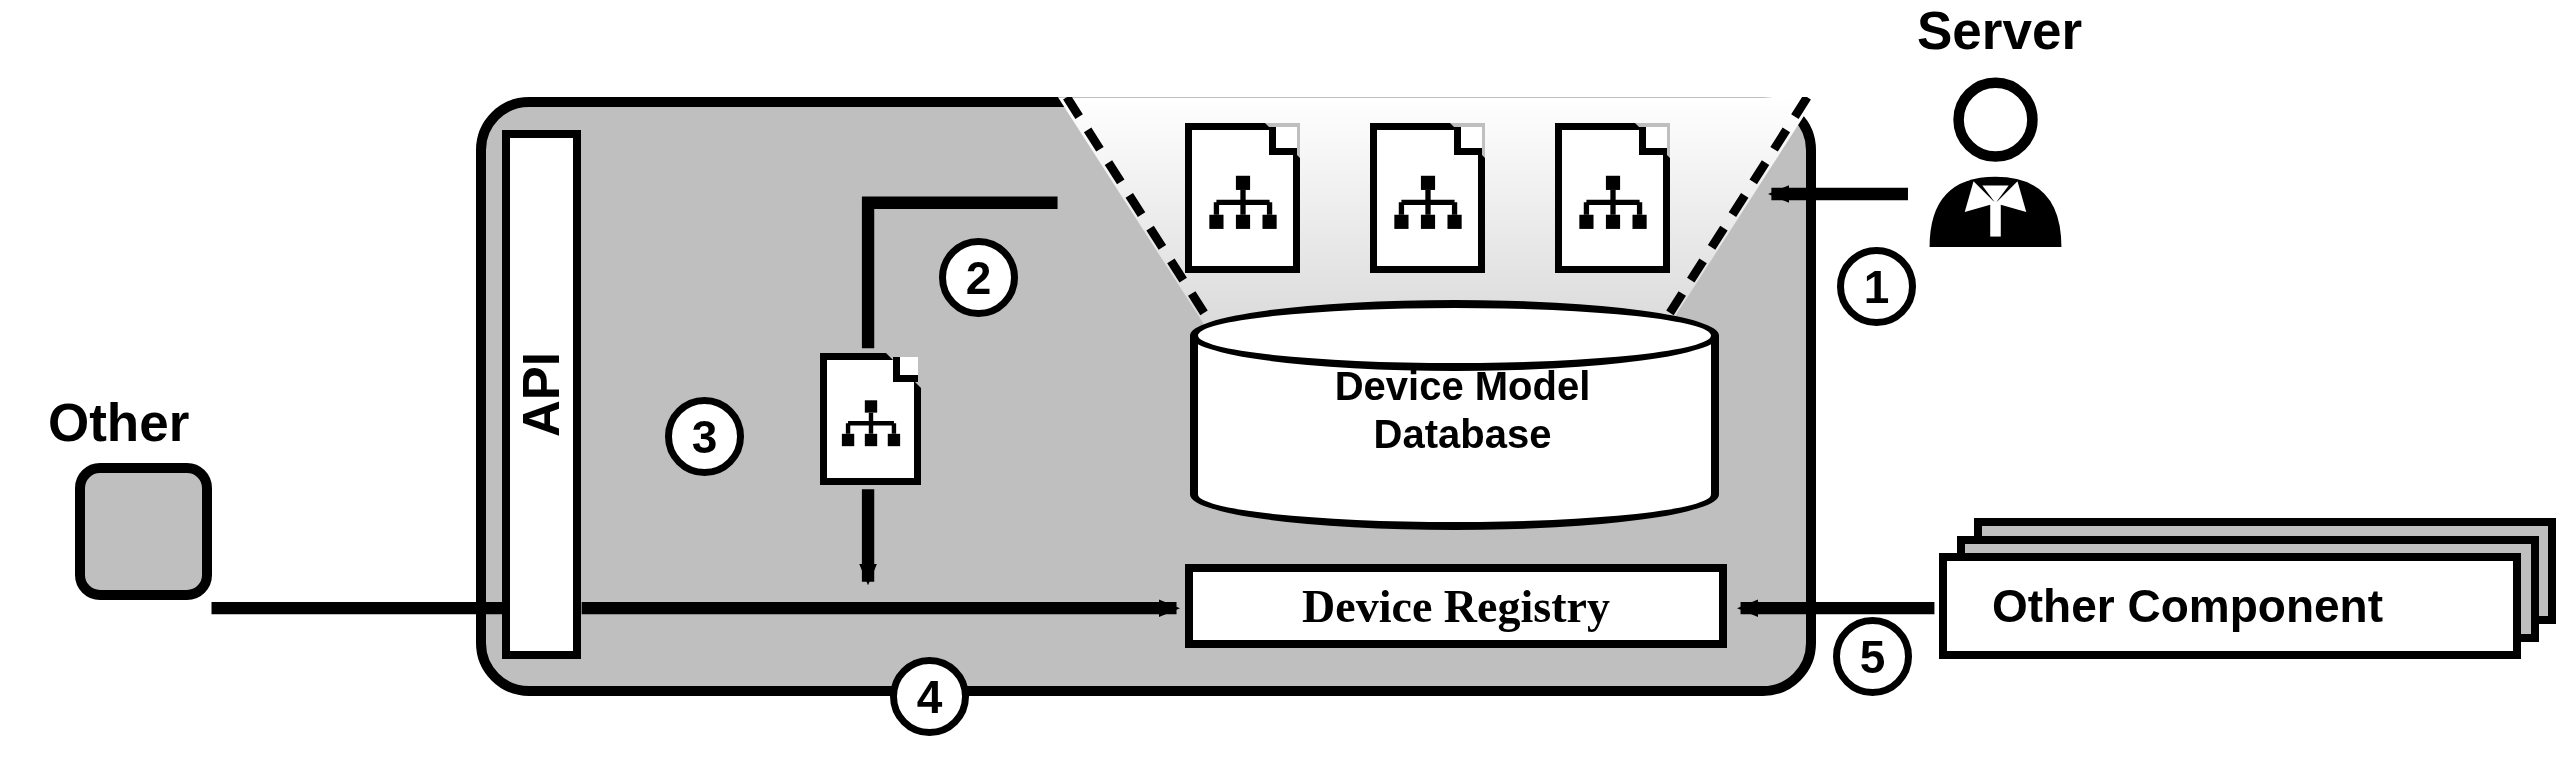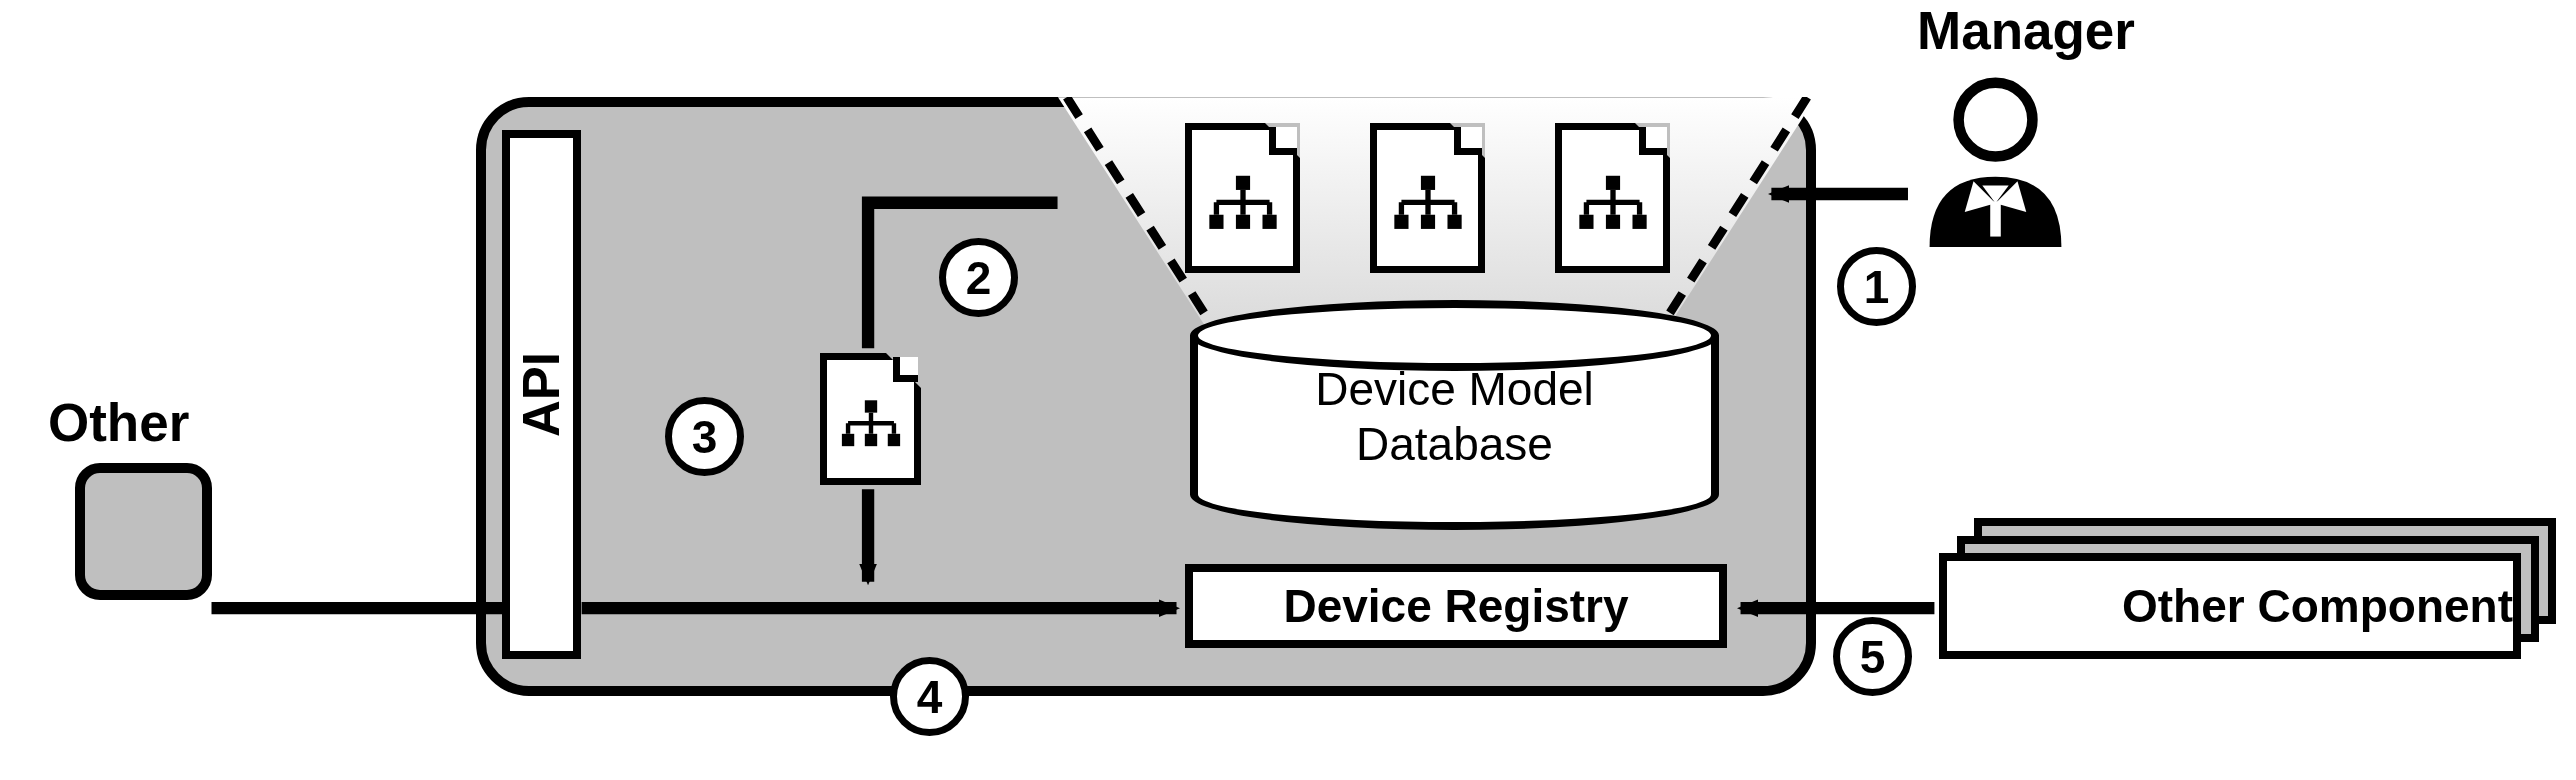--- a/index.html
+++ b/index.html
@@ -106,25 +106,25 @@
     left: 0;
     top: 159px;
     width: 529px;
     height: 71px;
     background: #fff;
     border: 8.8px solid #000;
     border-radius: 50%;
   }
   .db-text {
     position: absolute;
-    left: 0; top: 62px;
+    left: 8px; top: 62px;
     width: 529px;
     text-align: center;
-    font-size: 46px;
-    font-weight: 400;
+    font-size: 40px;
+    font-weight: 700;
     line-height: 1.2;
     z-index: 3;
   }
   
   .cone {
     position: absolute;
     z-index: 6;
     pointer-events: none;
   }
   
@@ -170,38 +170,39 @@
     width: 542px;
     height: 84px;
     background: #fff;
     border: 8.8px solid #000;
     display: flex;
     align-items: center;
     justify-content: center;
     font-size: 46px;
     font-weight: 700;
     z-index: 10;
+    font-family: Liberation Serif, serif;
   }
   
   .stack {
     position: absolute;
     z-index: 5;
   }
   .stack .card {
     position: absolute;
     width: 582px;
     height: 106px;
     background: #bfbfbf;
     border: 8.8px solid #000;
   }
   .stack .card.front {
     background: #fff;
     display: flex;
     align-items: center;
-    justify-content: flex-end;
+    justify-content: flex-start;
     font-size: 46px;
     font-weight: 700;
     padding-left: 45px;
   }
   
   svg.overlay {
     position: absolute;
     left: 0; top: 0;
     width: 2576px; height: 781px;
     z-index: 4;
@@ -317,21 +318,21 @@
 </div>
 
 <div class="stack" style="left:1939px; top:518px;">
   <div class="card" style="left:35px; top:0;"></div>
   <div class="card" style="left:17.6px; top:17.6px;"></div>
   <div class="card front" style="left:0; top:35px;">
     <span>Other Component</span>
   </div>
 </div>
 
-<div class="label" style="left:1917px; top:0px; font-size:53px;">Manager</div>
+<div class="label" style="left:1917px; top:0px; font-size:53px;">Server</div>
 <div class="manager">
   <svg width="167" height="194" viewBox="0 0 190 220">
 
     <circle cx="95" cy="55" r="42" fill="#fff" stroke="#000" stroke-width="12"></circle>
 
     <path d="M20 200 Q20 120 95 120 Q170 120 170 200 Z" fill="#000"></path>
 
     <polygon points="80,130 110,130 95,150" fill="#fff"></polygon>
     <rect x="89" y="148" width="12" height="40" fill="#fff"></rect>
     <polygon points="70,125 95,150 60,160" fill="#fff"></polygon>

